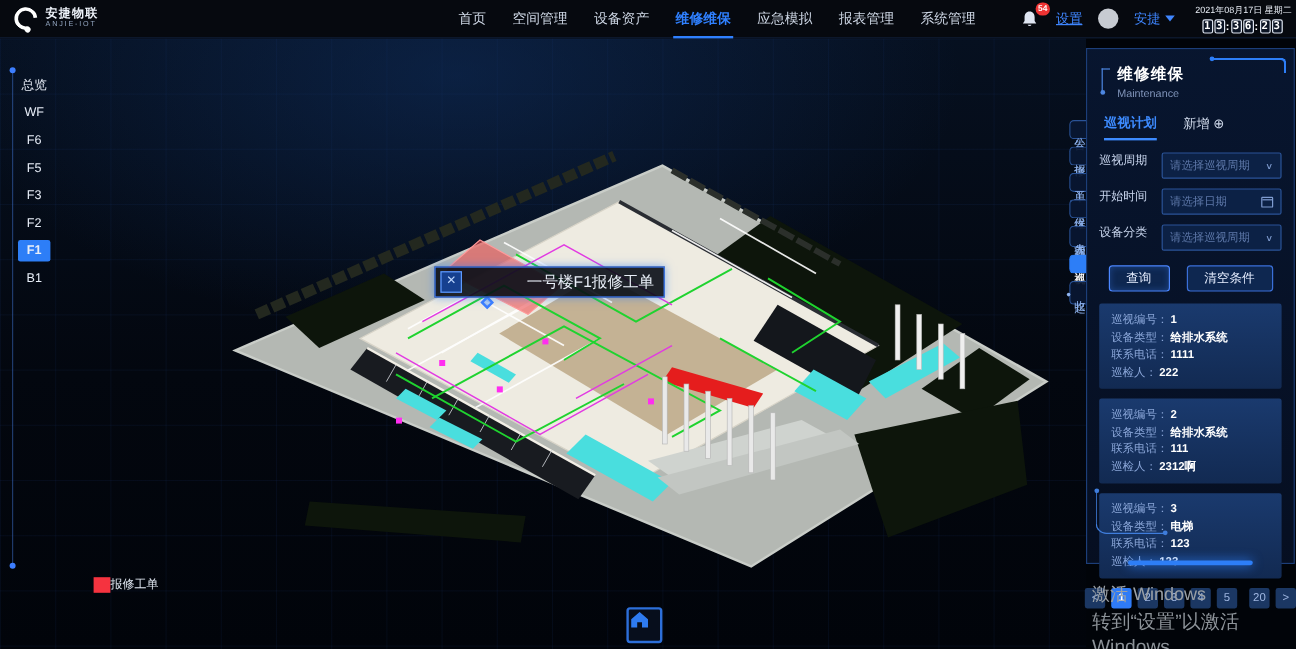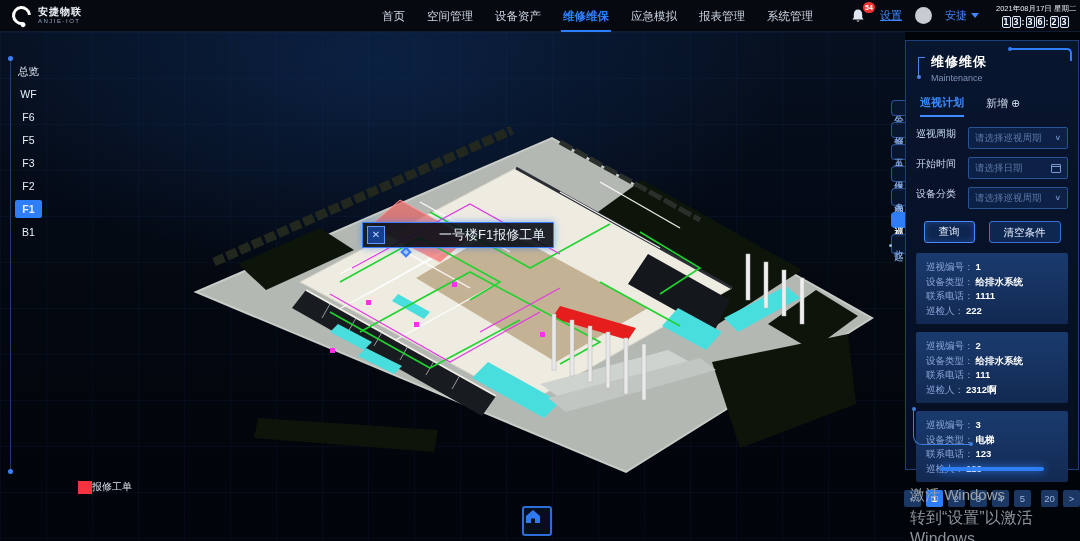--- a/index.html
+++ b/index.html
@@ -119,21 +119,21 @@
   .control { flex:1; height:22px; background:#0c2145; border:1px solid #2a5397; border-radius:2px;
     display:flex; align-items:center; padding:0 6px; cursor:pointer; }
   .placeholder { flex:1; font-size:9.5px; color:#5d77a8; white-space:nowrap; overflow:hidden; }
   .chev { font-size:9px; color:#7f9cd0; transform:scaleY(.8); }
   .cal-icon { width:10px; height:9px; border:1px solid #7f9cd0; border-radius:1px; position:relative; }
   .cal-icon::before { content:''; position:absolute; left:0; right:0; top:1.5px; height:1px; background:#7f9cd0; }
 
   .btn-row { display:flex; justify-content:center; gap:14px; margin:12px 0 10px; }
   .btn { height:22px; background:#0e2750; border:1px solid #3a6fd8; border-radius:3px;
     color:#e6eeff; font-size:10.5px; padding:0 14px; line-height:20px; cursor:pointer; }
-  .btn.primary { border-color:#4b86ff; box-shadow:inset 0 0 6px rgba(61,126,247,.35);font-family:Liberation Mono, monospace; }
+  .btn.primary { border-color:#4b86ff; box-shadow:inset 0 0 6px rgba(61,126,247,.35); }
 
   .cards { margin:0 10px; }
   .card { background:linear-gradient(180deg,#1a3a6e,#122a52); border-radius:2px;
     padding:7px 10px 6px; margin-bottom:8px; }
   .crow { display:flex; font-size:9.5px; line-height:13px; margin-bottom:1.5px; }
   .clabel { color:#8aa6d8; }
   .cval { color:#fff; font-weight:bold; margin-left:2px; }
 
   .pagination { display:flex; justify-content:center; align-items:center; gap:5px; margin-top:8px; }
   .pg { min-width:17px; height:17px; background:#1b3763; border-radius:2px; color:#9fb6e0;

